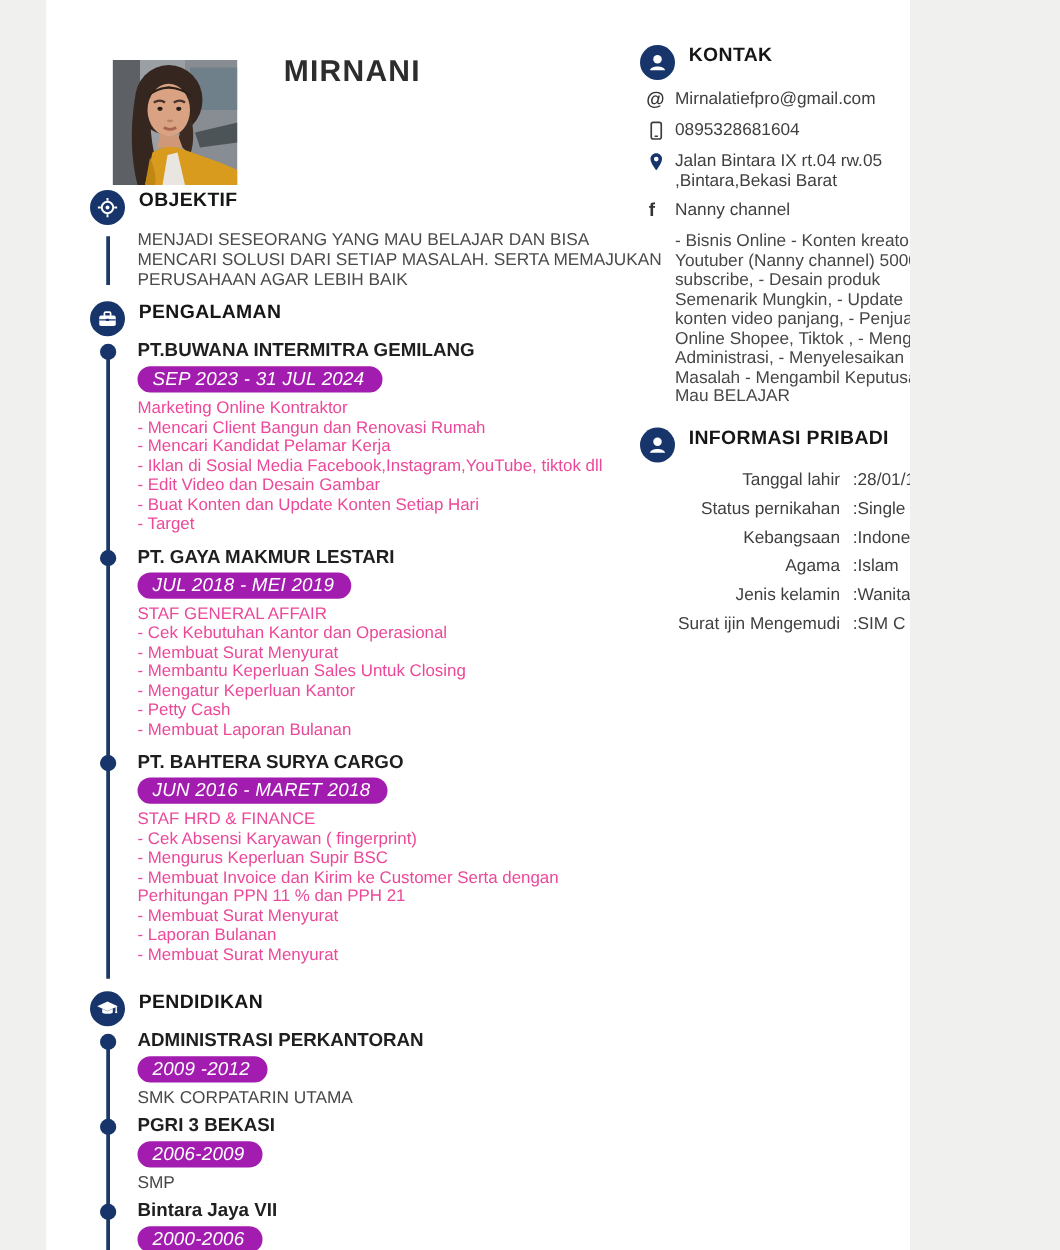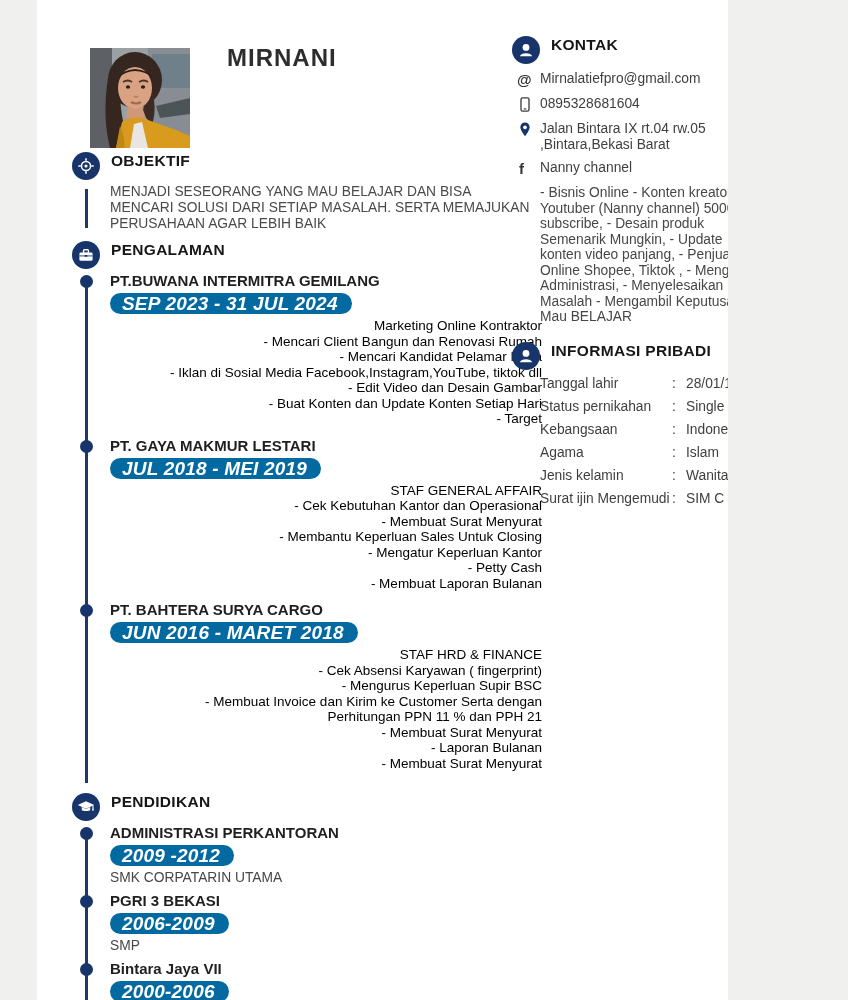--- a/index.html
+++ b/index.html
@@ -57,45 +57,45 @@
   .timeline.edu::before { bottom:-8px; }
   .entry { position:relative; }
   .entry + .entry { margin-top:10px; }
   .dot {
     position:absolute; left:-30.5px; top:3px;
     width:13px; height:13px; border-radius:50%; background:#17356b;
   }
   .entry-title { font-size:15px; font-weight:700; color:#1f1f1f; line-height:18px; }
   .badge {
     display:inline-block; margin:3px 0 4px 0;
-    background:#0369a1; color:#fff;
-    font-size:19px; font-weight:700; font-style:italic;
+    background:#a21caf; color:#fff;
+    font-size:15px; font-weight:400; font-style:italic;
     line-height:15px; padding:3px 14px 3px 12px; border-radius:12px;
     letter-spacing:.2px;
   }
-  .entry-lines { font-size:13.5px; line-height:15.5px; color:#000000;text-align:right; }
+  .entry-lines { font-size:13.5px; line-height:15.5px; color:#ec4899; }
   .edu-level { font-size:13.8px; line-height:16px; color:#474747; }
   
   .col-right { position:absolute; left:475px; top:36px; width:292px; }
   .contact-list { margin-top:7px; padding-left:5px; }
   .contact-item { display:flex; align-items:flex-start; margin-bottom:8px; }
   .contact-item .ci {
     width:23px; flex:0 0 23px; margin-top:0px;
     font-size:15px; font-weight:700; color:#333;
   }
   .contact-item .ci svg { width:16px; height:17px; display:block; }
   .contact-text { font-size:13.8px; line-height:15.5px; color:#3f3f3f; }
   .fb-glyph { font-size:16px; font-weight:700; color:#111; padding-left:2px; }
   .skills-body {
     margin:8px 0 0 28px; width:236px;
     font-size:13.8px; line-height:15.5px; color:#474747;
   }
   .mt-sec { margin-top:16px; }
   .info-rows { margin:6px 0 0 28px; }
-  .info-row { display:flex; align-items:flex-start; margin-bottom:7px; }
+  .info-row { display:flex; align-items:flex-start; margin-bottom:7px;text-align:right; }
   .info-label { width:132px; flex:0 0 132px; font-size:13.8px; line-height:16px; color:#3f3f3f; }
   .info-sep { width:14px; flex:0 0 14px; font-size:13.8px; color:#3f3f3f; }
   .info-value { font-size:13.8px; line-height:16px; color:#3f3f3f; }
 </style>
 </head>
 <body>
 
 <div class="page">
 
   <div class="photo">

